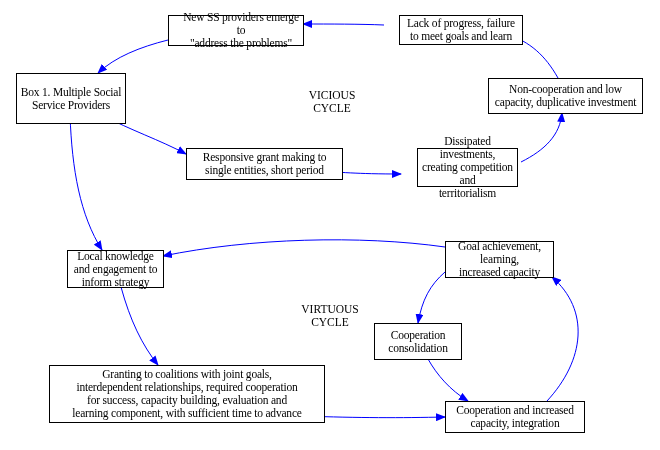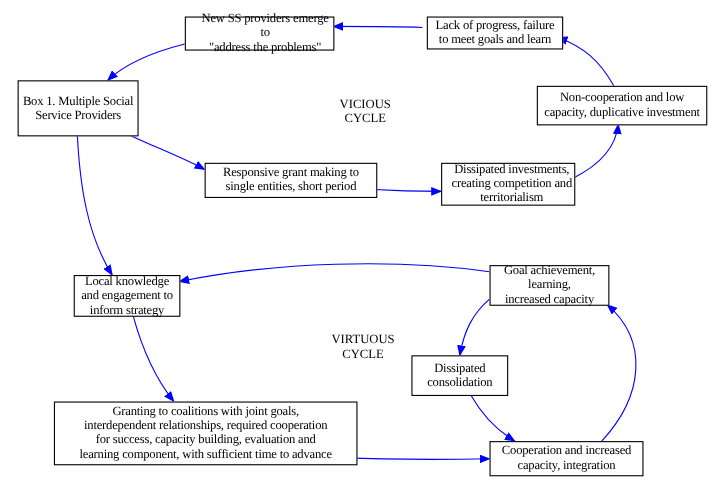--- a/index.html
+++ b/index.html
@@ -40,52 +40,52 @@
 
 <div class="cycle-label" style="left:296px; top:89px; width:72px;">VICIOUS
 CYCLE</div>
 <div class="cycle-label" style="left:290px; top:303px; width:80px;">VIRTUOUS
 CYCLE</div>
 
 <div class="node" style="left:168px; top:15px; width:136px; height:31px;padding-left:12px;">
     <span>New SS providers emerge to
 "address the problems"</span>
   </div>
-<div class="node" style="left:388px; top:15px; width:124px; height:30px;">
+<div class="node" style="left:399px; top:15px; width:124px; height:30px;">
     <span>Lack of progress, failure
 to meet goals and learn</span>
   </div>
 <div class="node" style="left:16px; top:73px; width:110px; height:51px;">
     <span>Box 1. Multiple Social
 Service Providers</span>
   </div>
 <div class="node" style="left:488px; top:78px; width:155px; height:36px;">
     <span>Non-cooperation and low
 capacity, duplicative investment</span>
   </div>
 <div class="node" style="left:186px; top:148px; width:157px; height:32px;">
     <span>Responsive grant making to
 single entities, short period</span>
   </div>
-<div class="node" style="left:401px; top:148px; width:122px; height:39px;justify-content:flex-end;">
+<div class="node" style="left:417px; top:148px; width:101px; height:39px;justify-content:flex-end;">
     <span>Dissipated investments,
 creating competition and
 territorialism</span>
   </div>
 <div class="node" style="left:67px; top:250px; width:97px; height:38px;">
     <span>Local knowledge
 and engagement to
 inform strategy</span>
   </div>
 <div class="node" style="left:445px; top:241px; width:109px; height:37px;justify-content:center;">
     <span>Goal achievement, learning,
 increased capacity</span>
   </div>
 <div class="node" style="left:374px; top:323px; width:88px; height:37px;">
-    <span>Dissipated
+    <span>Cooperation
 consolidation</span>
   </div>
 <div class="node" style="left:49px; top:365px; width:276px; height:58px;">
     <span>Granting to coalitions with joint goals,
 interdependent relationships, required cooperation
 for success, capacity building, evaluation and
 learning component, with sufficient time to advance</span>
   </div>
 <div class="node" style="left:445px; top:401px; width:140px; height:32px;font-family:Liberation Serif, serif;">
     <span>Cooperation and increased

